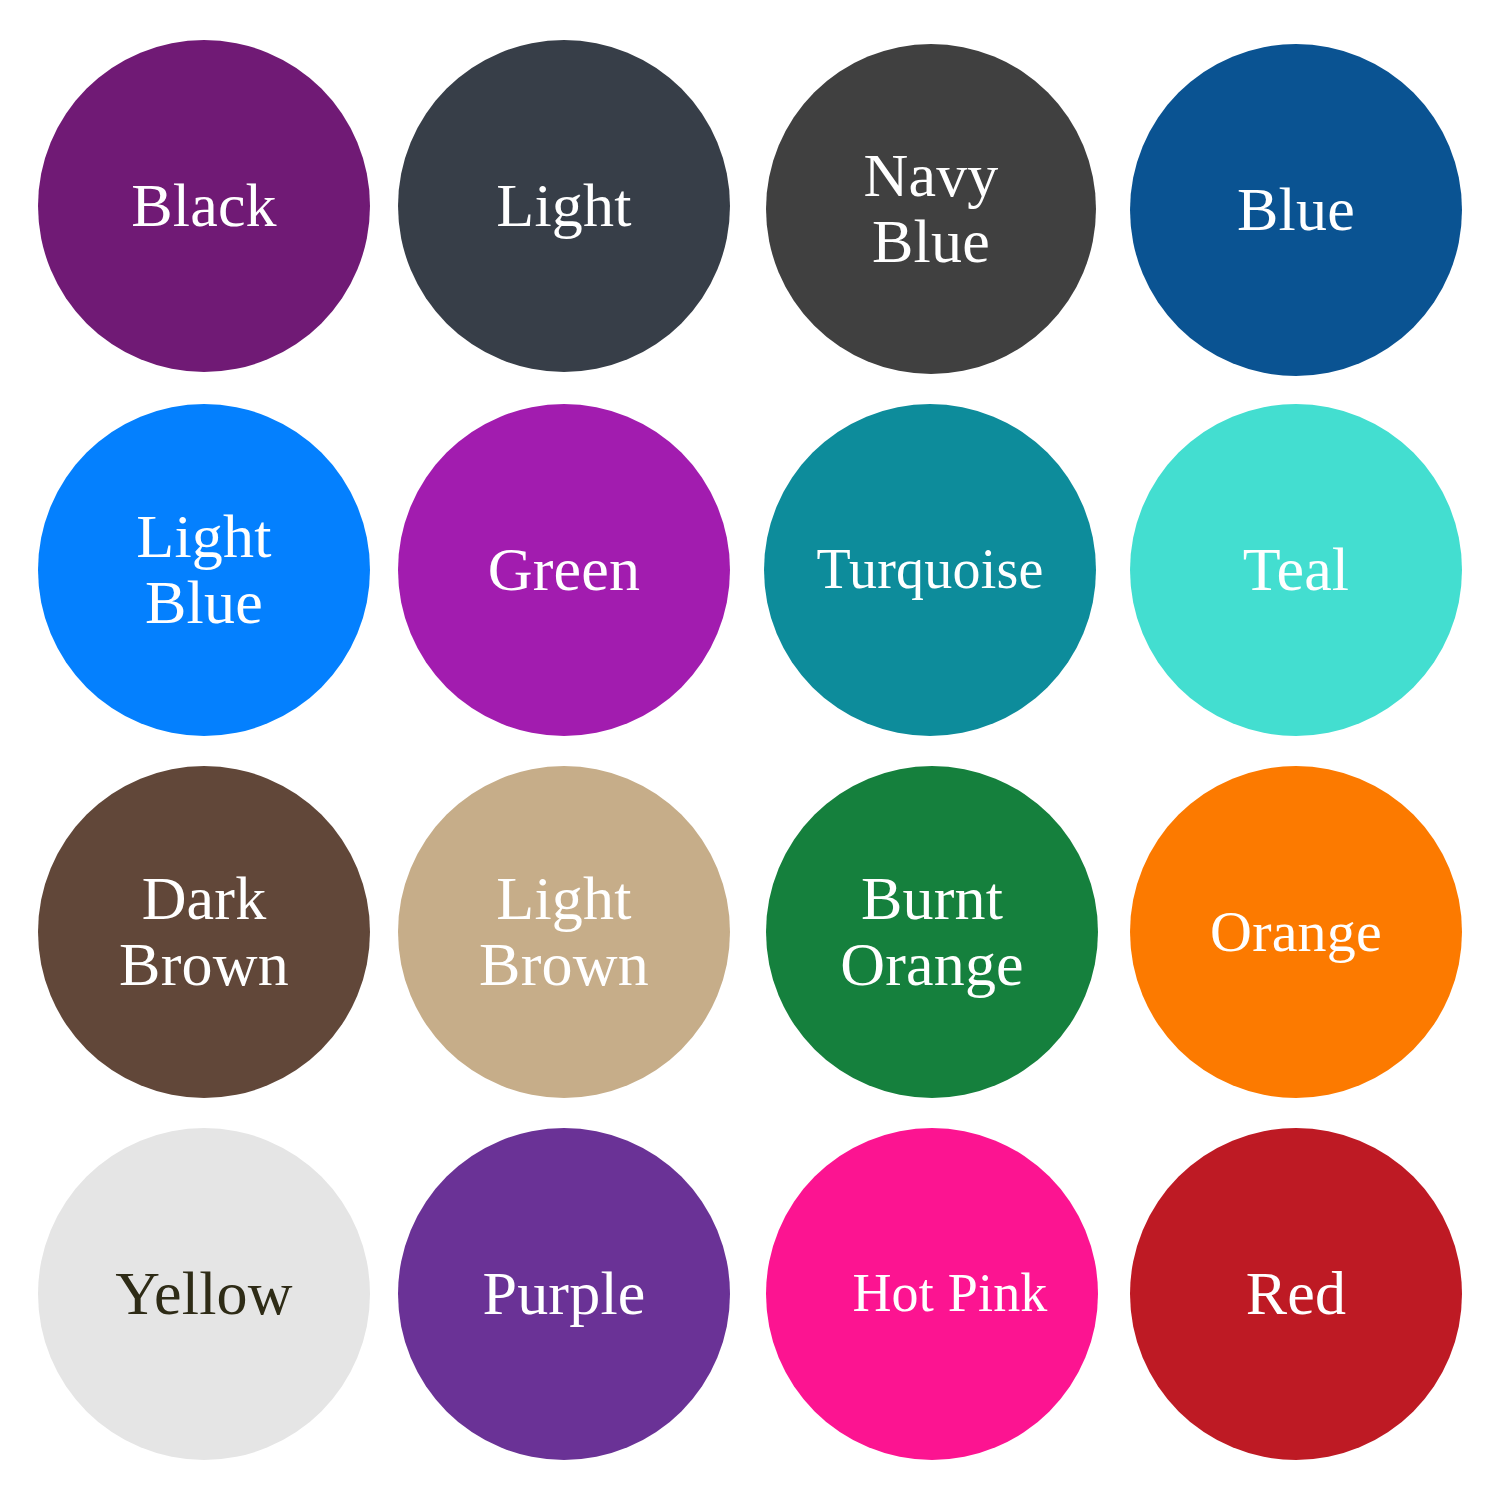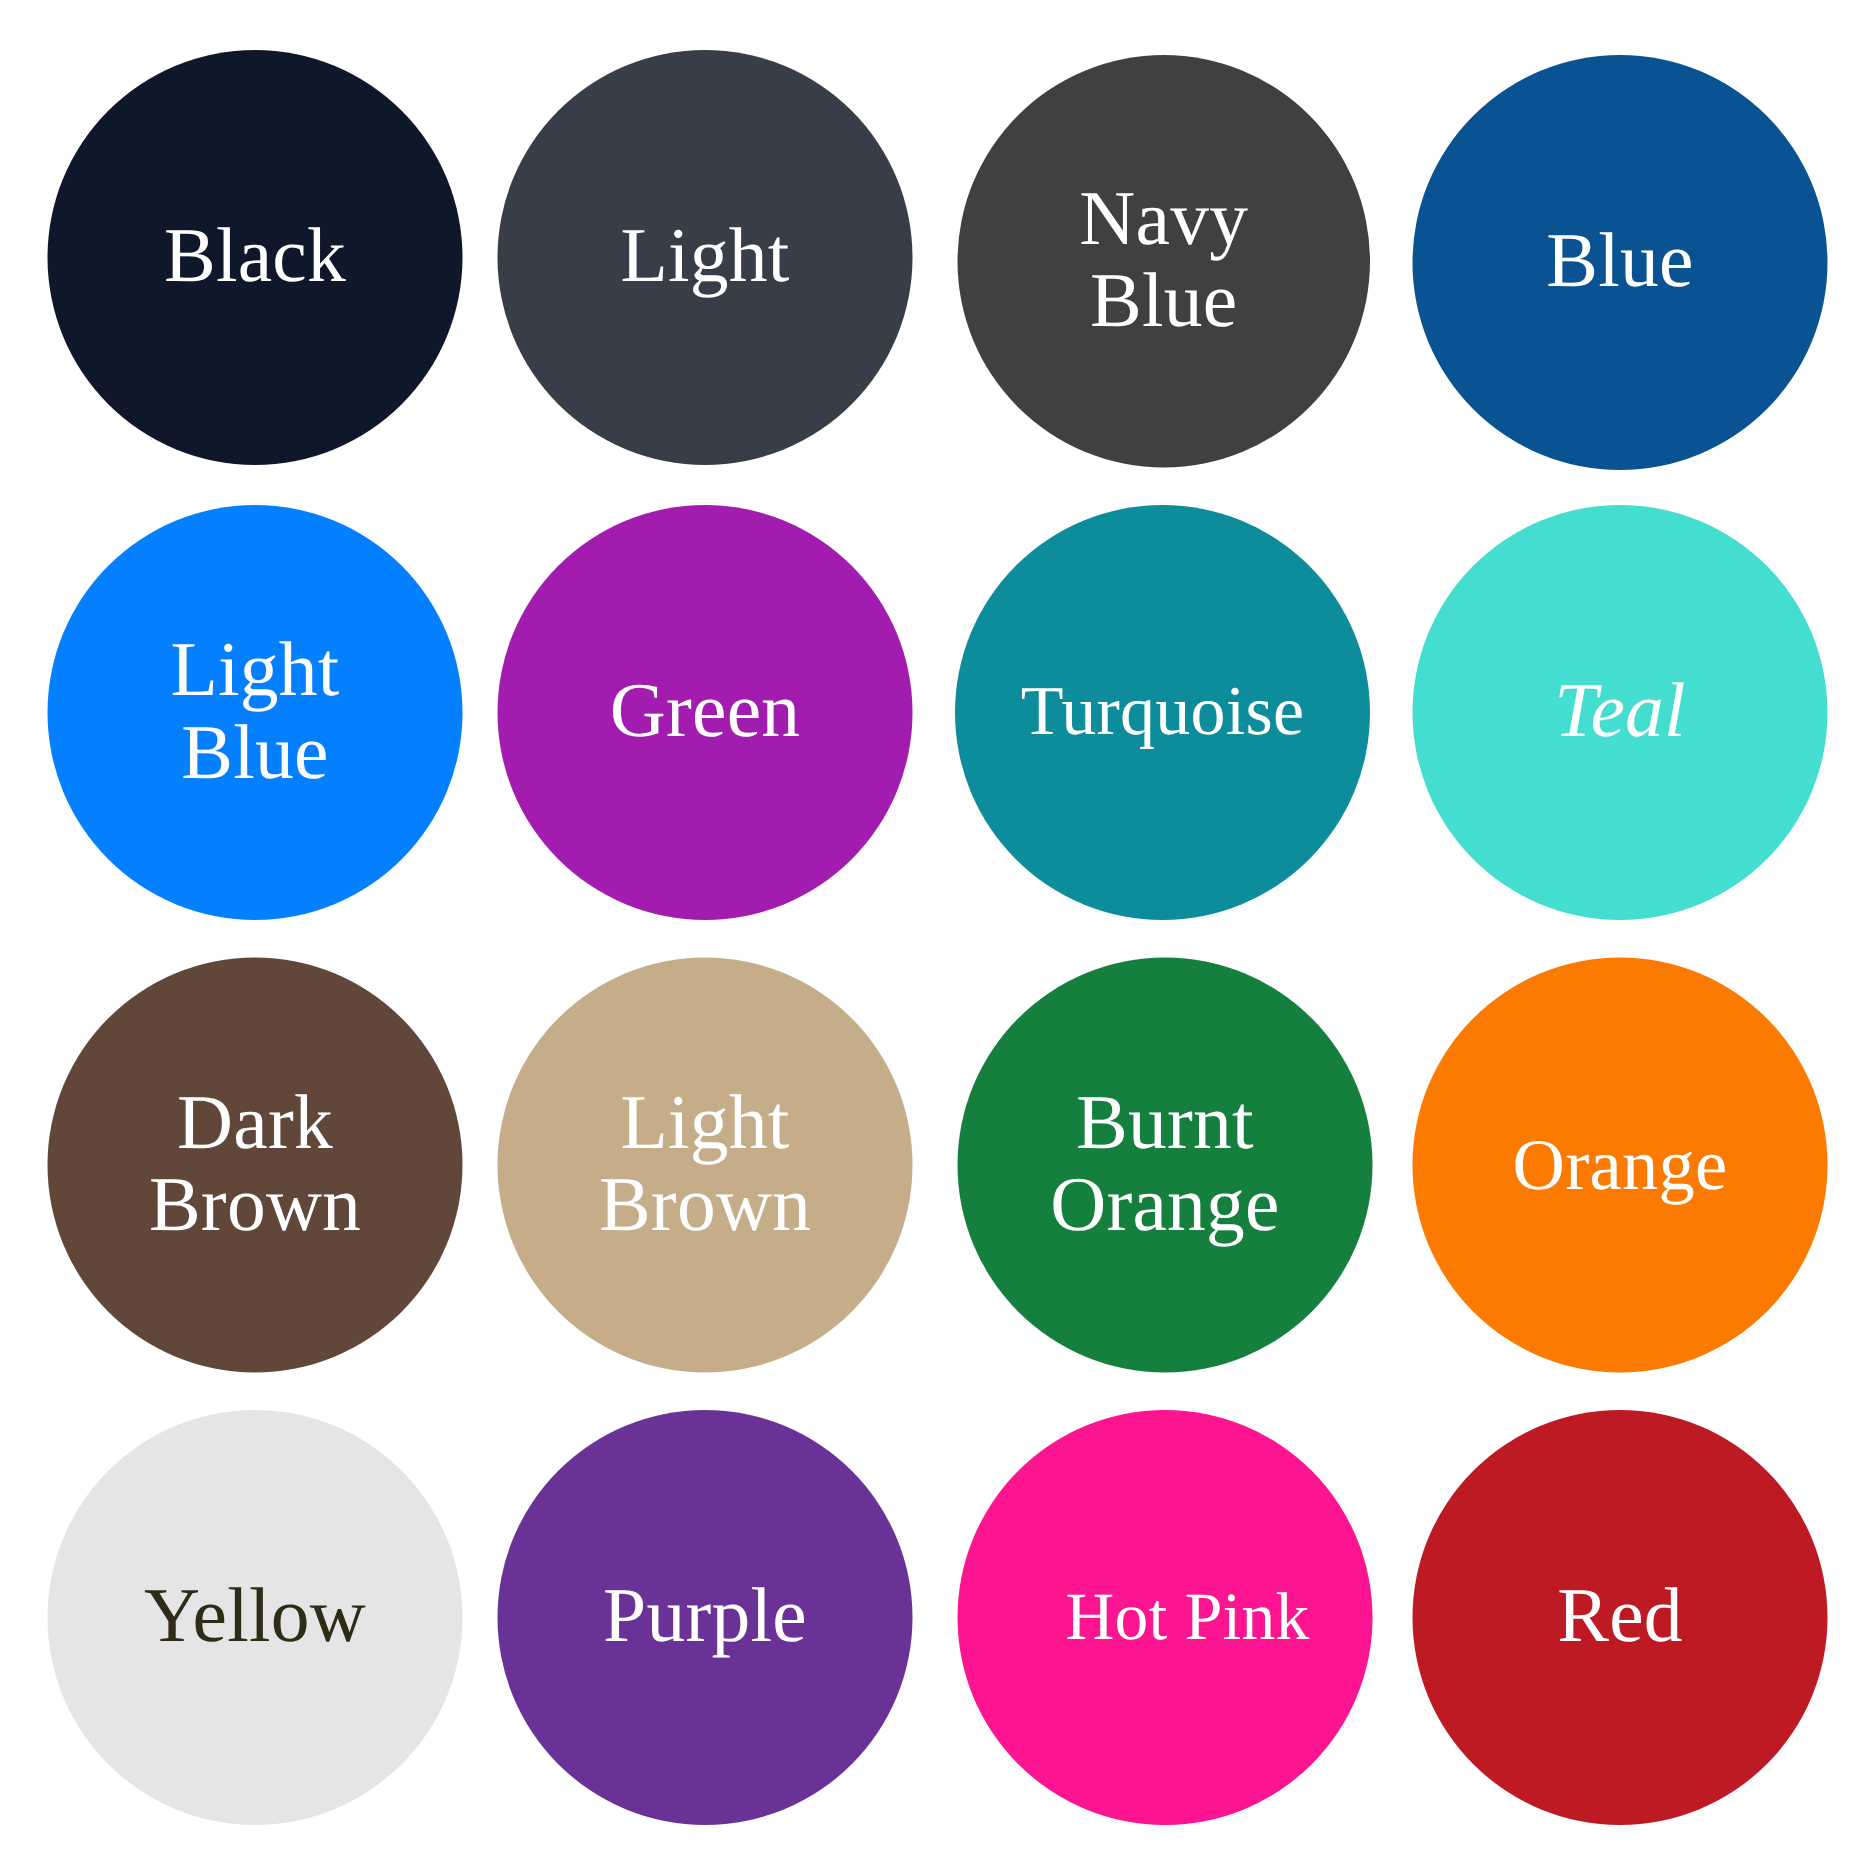--- a/index.html
+++ b/index.html
@@ -64,21 +64,21 @@
   .lbl-xl   { font-size: 62px; }
   .lbl-lg   { font-size: 58px; }
   .lbl-md   { font-size: 54px; margin-left: 36px; }
   .lbl-wide { font-size: 56px; width: 380px; }
 </style>
 </head>
 <body style="background: rgb(255, 255, 255);">
 
 <div id="palette-grid">
 
-  <div class="swatch c-r1c1" style="background: #0f172a;">
+  <div class="swatch c-r1c1" style="background: #701a75;">
     <span class="swatch-label lbl-xl" style="color: rgb(255, 255, 255);">Black</span>
   </div>
 
   <div class="swatch c-r1c2" style="background: rgb(55, 62, 72);">
     <span class="swatch-label lbl-xl" style="color: rgb(255, 255, 255);">Light</span>
   </div>
 
   <div class="swatch c-r1c3" style="background: #404040;">
     <span class="swatch-label lbl-xl" style="color: rgb(255, 255, 255);">Navy
 Blue</span>
@@ -95,21 +95,21 @@
 
   <div class="swatch c-r2c2" style="background: #a21caf;">
     <span class="swatch-label lbl-xl" style="color: rgb(255, 255, 255);">Green</span>
   </div>
 
   <div class="swatch c-r2c3" style="background: rgb(13, 140, 155);">
     <span class="swatch-label lbl-wide" style="color: rgb(255, 255, 255); text-align: center;">Turquoise</span>
   </div>
 
   <div class="swatch c-r2c4" style="background: rgb(67, 222, 208);">
-    <span class="swatch-label lbl-xl" style="color: rgb(255, 255, 255); font-style: italic;">Teal</span>
+    <span class="swatch-label lbl-xl" style="color: rgb(255, 255, 255);">Teal</span>
   </div>
 
   <div class="swatch c-r3c1" style="background: rgb(97, 71, 57);">
     <span class="swatch-label lbl-xl" style="color: rgb(255, 255, 255);">Dark
 Brown</span>
   </div>
 
   <div class="swatch c-r3c2" style="background: rgb(198, 173, 137);">
     <span class="swatch-label lbl-xl" style="color: rgb(255, 255, 255);">Light
 Brown</span>

